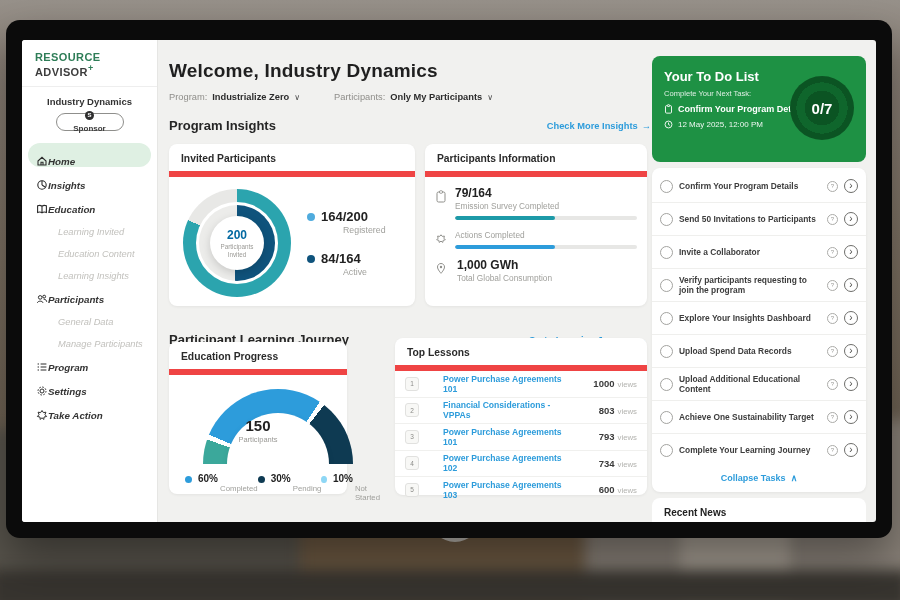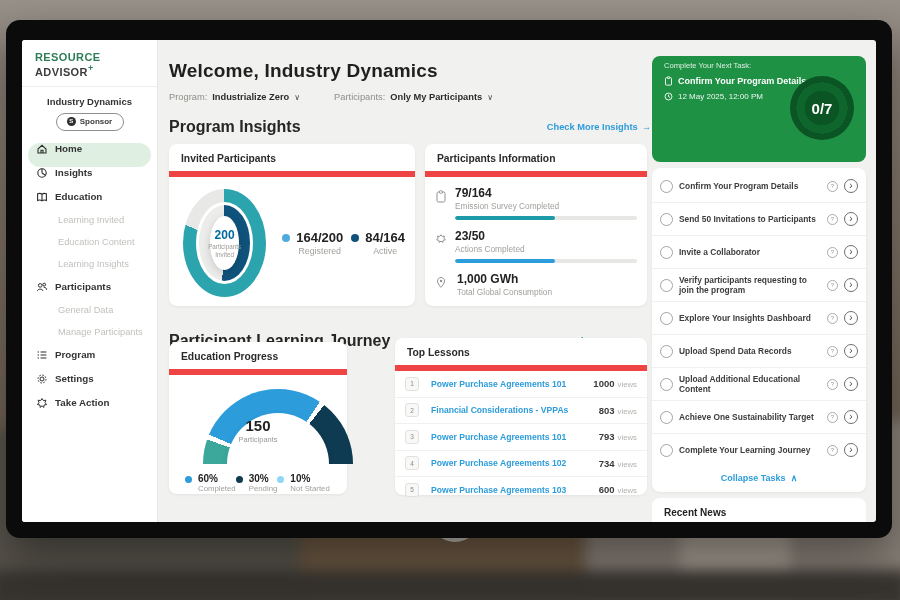--- a/index.html
+++ b/index.html
@@ -22,58 +22,58 @@
     border-radius:3px;overflow:hidden;font-size:10px;color:#2e2e2e;}
 
   
   .sidebar{position:absolute;left:0;top:0;width:135px;height:100%;background:#fff;border-right:1px solid #e6e6e4;}
   .logo{padding:11px 0 8px 13px;font-size:11px;font-weight:bold;letter-spacing:.4px;border-bottom:1px solid #eee;}
   .logo .g{color:#2E7D57;}
   .logo .d{color:#3c3c3c;}
   .logo .plus{color:#2E7D57;font-size:9px;vertical-align:super;}
   .org{margin-top:9px;text-align:center;font-size:9.5px;font-weight:bold;color:#333;}
   .sponsor{margin:6px auto 8px;width:66px;height:16px;border:1px solid #8f8f8c;border-radius:9px;
-    display:flex;align-items:center;justify-content:center;gap:4px;font-size:8px;color:#3a3a3a;font-weight:bold;background:#fff;}
+    display:flex;align-items:center;justify-content:center;gap:4px;font-size:8px;color:#3a3a3a;font-weight:bold;background:#fff;flex-direction:column;}
   .sponsor .dot{width:9px;height:9px;border-radius:50%;background:#2f2f2f;color:#fff;font-size:6px;line-height:9px;text-align:center;}
   .nav{padding:4px 6px;}
-  .nav-item{display:flex;align-items:flex-start;gap:7px;height:24px;padding:0 8px;border-radius:13px;
-    font-size:9.8px;font-weight:bold;color:#343434;cursor:pointer;}
+  .nav-item{display:flex;align-items:flex-end;height:24px;padding:0 8px;border-radius:13px;
+    font-size:9.8px;font-weight:bold;color:#343434;cursor:pointer;font-style:italic;}
   .nav-item.active{background:#DFF0E3;}
   .nav-item.sub{padding-left:30px;font-weight:normal;color:#c2c1bd;height:22px;font-size:9.3px;}
   .nav-item svg{flex:0 0 auto;}
 
   
   .main{position:absolute;left:147px;top:0;width:482px;height:100%;}
   .page-title{margin-top:20px;font-size:19px;font-weight:bold;color:#1f1f1f;letter-spacing:.2px;}
   .filters{margin-top:10px;display:flex;gap:34px;align-items:center;font-size:9.3px;}
   .filters .lbl{color:#8f8e8a;}
   .filters .val{font-weight:bold;color:#2c2c2c;margin-left:5px;}
   .filters .chev{color:#4a4a4a;margin-left:5px;font-size:8px;}
   .sect-row{margin-top:16px;display:flex;align-items:center;justify-content:space-between;}
-  .sect-title{font-size:16px;font-weight:bold;color:#262626;}
+  .sect-title{font-size:13px;font-weight:bold;color:#262626;}
   .link{color:#2D9CDB;font-size:9.3px;font-weight:bold;cursor:pointer;}
   .link .arr{margin-left:4px;}
 
   .card{background:#fff;border-radius:8px;box-shadow:0 1px 3px rgba(0,0,0,.06);position:absolute;}
   .card-title{padding:9px 12px 7px;font-size:10.3px;font-weight:bold;color:#2b2b2b;border-bottom:6px solid #ef4444;}
 
   .card-invited{left:0;top:104px;width:246px;height:162px;}
   .inv-body{display:flex;align-items:center;gap:16px;padding:12px 10px 0 14px;}
   .donut{position:relative;width:108px;height:108px;border-radius:50%;background:conic-gradient(#2BA4AE 0 82%,#E8E8E6 82% 100%);}
   .donut .gap1{position:absolute;inset:13px;border-radius:50%;background:#fff;}
   .donut .ring2{position:absolute;inset:16px;border-radius:50%;background:conic-gradient(#0F537C 0 51%,#ECECEA 51% 100%);}
   .donut .hole{position:absolute;inset:27px;border-radius:50%;background:#fff;box-shadow:0 3px 8px rgba(0,0,0,.15);
     display:flex;flex-direction:column;align-items:center;justify-content:center;text-align:center;}
   .donut .cv{font-size:12px;font-weight:bold;color:#0369a1;}
   .donut .cl{font-size:6.3px;color:#9b9a96;width:44px;line-height:1.25;margin-top:1px;}
-  .legend-v{display:flex;flex-direction:row;gap:8px;text-align:center;}
+  .legend-v{display:flex;flex-direction:column;gap:16px;}
   .leg-item{display:flex;gap:6px;}
   .leg-dot{width:8px;height:8px;border-radius:50%;margin-top:4px;}
   .leg-val{font-size:13px;font-weight:bold;color:#222;}
-  .leg-lab{font-size:8.8px;color:#a0a09c;margin-top:1px;}
+  .leg-lab{font-size:8.8px;color:#a0a09c;margin-top:1px;margin-left:22px;}
 
   .card-pinfo{left:256px;top:104px;width:222px;height:162px;}
   .pi-row{display:flex;gap:8px;padding:9px 12px 0 10px;}
   .pi-ic{width:14px;padding-top:4px;color:#8f8f8b;}
   .pi-val{font-size:12px;font-weight:bold;color:#222;}
   .pi-lab{font-size:8.3px;color:#a0a09c;margin-top:1px;}
   .pi-bar{margin-top:5px;width:182px;height:4px;border-radius:2px;background:#E7E7E5;overflow:hidden;}
   .pi-fill{height:100%;border-radius:2px;}
   .fill-teal{width:55%;background:#1D9AA8;}
   .fill-blue{width:55%;background:#2D9CDB;}
@@ -91,21 +91,21 @@
   .legend-h .leg-val{font-size:10px;}
   .legend-h .leg-lab{font-size:7.8px;margin-top:0;}
   .legend-h .leg-dot{width:7px;height:7px;margin-top:3px;}
   .dot-completed{background:#2D9CDB;}
   .dot-pending{background:#0E3A52;}
   .dot-notstarted{background:#8ED7F5;}
   .dot-registered{background:#4FABDD;}
   .dot-active{background:#0F537C;}
 
   .card-lessons{left:226px;top:298px;width:252px;height:157px;}
-  .lesson-row{display:flex;align-items:center;gap:12px;padding:0 10px;height:25.5px;border-bottom:1px solid #f0f0ee;justify-content:space-between;}
+  .lesson-row{display:flex;align-items:center;gap:24px;padding:0 10px;height:25.5px;border-bottom:1px solid #f0f0ee;justify-content:space-between;}
   .lesson-row:last-child{border-bottom:none;}
   .rank{width:12px;height:12px;border:1px solid #e1e1df;background:#f8f8f6;border-radius:3px;
     font-size:6.5px;color:#8b8b88;display:flex;align-items:center;justify-content:center;}
   .lesson-title{flex:1;font-size:8.6px;font-weight:bold;color:#2D9CDB;cursor:pointer;}
   .views{font-size:9.5px;font-weight:bold;color:#3a3a3a;}
   .views-suf{font-size:7.8px;color:#b3b3af;margin-left:3px;}
 
   
   .rightcol{position:absolute;left:630px;top:0;width:214px;height:100%;}
   .todo-hero{position:absolute;left:0;top:16px;width:214px;height:106px;background:#1E9144;border-radius:8px;color:#fff;overflow:hidden;}
@@ -284,21 +284,20 @@
                 </div>
             </span>
           </div>
           <div class="pi-row">
             <span class="pi-ic">
               <svg width="12" height="12" viewBox="0 0 12 12">
                   <path d="M6 1.8 L7.3 3.4 L9.4 3.1 L8.9 5.2 L10.3 6.8 L8.2 7.3 L7.8 9.4 L6 8.2 L4.2 9.4 L3.8 7.3 L1.7 6.8 L3.1 5.2 L2.6 3.1 L4.7 3.4 Z" fill="none" stroke="#8f8f8b" stroke-width="1"></path>
                 </svg>
             </span>
             <span style="flex:1">
-              <div class="pi-val">23/50</div>
               <div class="pi-lab">Actions Completed</div>
               <div class="pi-bar">
                   <div class="pi-fill fill-blue"></div>
                 </div>
             </span>
           </div>
           <div class="pi-row">
             <span class="pi-ic">
               <svg width="12" height="13" viewBox="0 0 12 13">
                   <path d="M6 1.5 C8 1.5, 9.5 3, 9.5 5 C9.5 7.5, 6 11.3, 6 11.3 C6 11.3, 2.5 7.5, 2.5 5 C2.5 3, 4 1.5, 6 1.5 Z" fill="none" stroke="#8f8f8b" stroke-width="1"></path>
@@ -379,20 +378,21 @@
           <div class="lesson-row">
             <span class="rank">5</span>
             <span class="lesson-title">Power Purchase Agreements 103</span>
             <span><span class="views">600</span><span class="views-suf">views</span></span>
           </div>
         </div>
       </div>
 
       <div class="rightcol">
         <div class="todo-hero">
+          <div class="tt">Your To Do List</div>
           <div class="st">Complete Your Next Task:</div>
           <div class="task-line">
             <svg width="9" height="10" viewBox="0 0 12 13">
                 <rect x="2" y="2" width="8" height="10" rx="1.5" fill="none" stroke="#fff" stroke-width="1.2"></rect>
                 <rect x="4.4" y="0.8" width="3.2" height="2.4" rx="1" fill="#1E9144" stroke="#fff" stroke-width="1.2"></rect>
               </svg>
             <span>Confirm Your Program Details</span>
           </div>
           <div class="due-line">
             <svg width="9" height="9" viewBox="0 0 12 12">

